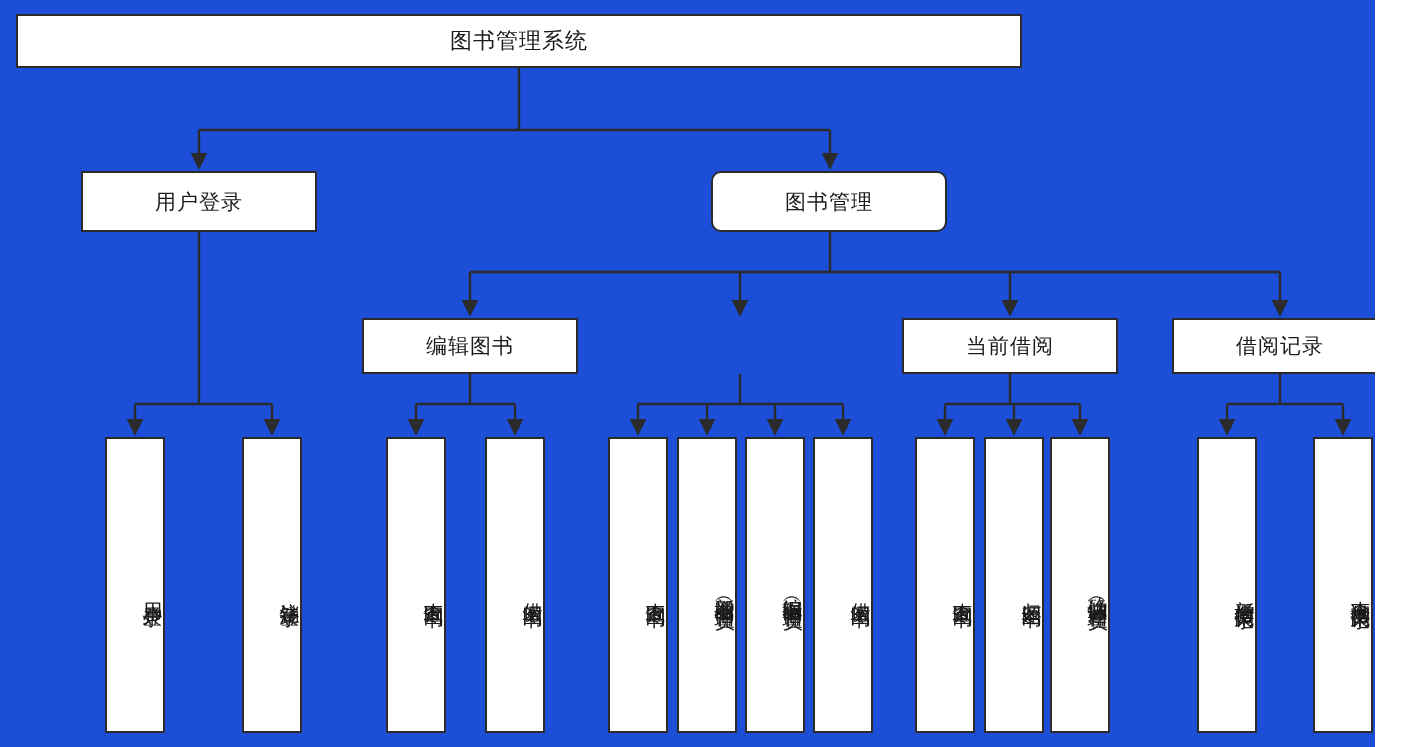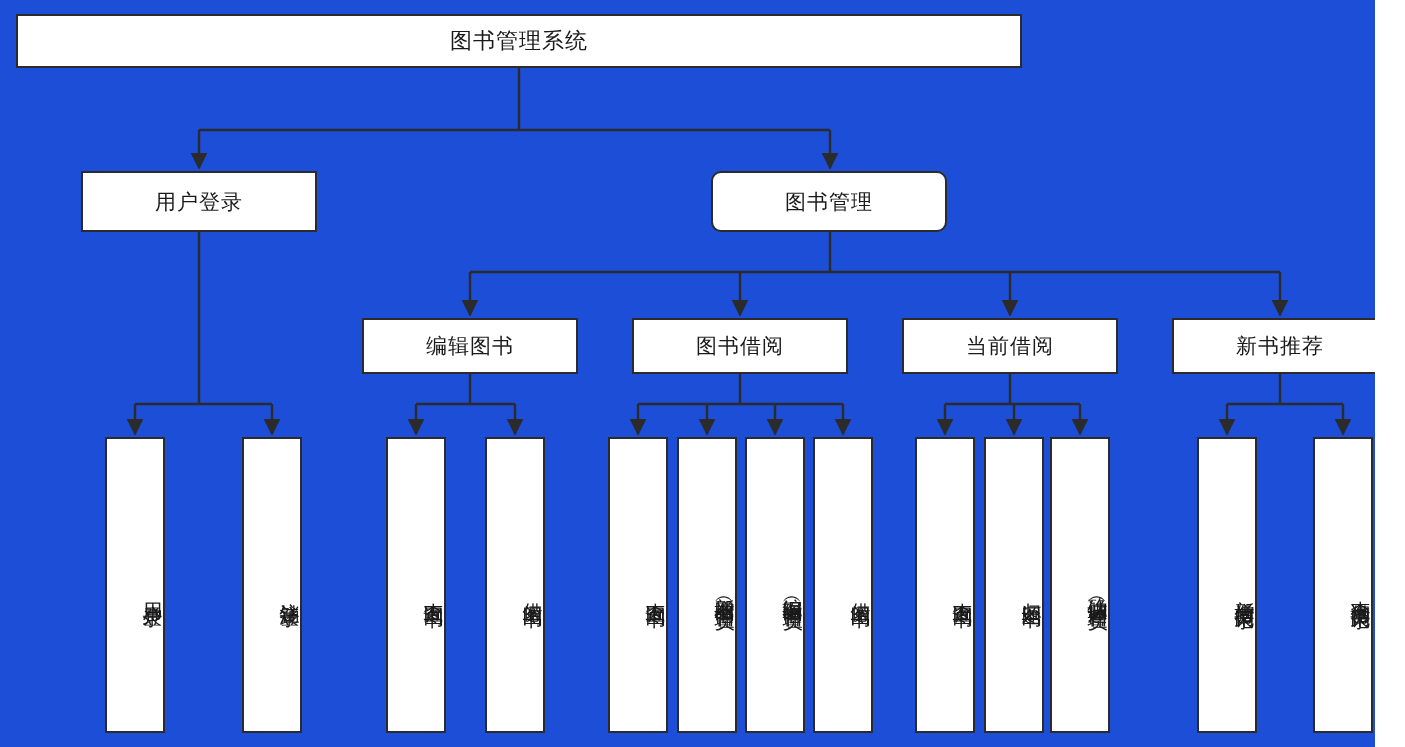--- a/index.html
+++ b/index.html
@@ -130,28 +130,25 @@
   <div class="node h" id="node-user-login" style="left: 81px; top: 171px; width: 236px; height: 61px;">
     <span>用户登录</span>
   </div>
   <div class="node h" id="node-book-manage" style="left: 711px; top: 171px; width: 236px; height: 61px; border-radius: 10px;">
     <span>图书管理</span>
   </div>
 
   <div class="node h" id="node-new-book-recommend" style="left: 362px; top: 318px; width: 216px; height: 56px;">
     <span>编辑图书</span>
   </div>
-  <div class="node h" id="node-book-borrow" style="left: 632px; top: 318px; width: 216px; height: 56px;">
-    <span>图书借阅</span>
-  </div>
   <div class="node h" id="node-current-borrow" style="left: 902px; top: 318px; width: 216px; height: 56px;">
     <span>当前借阅</span>
   </div>
   <div class="node h" id="node-borrow-record" style="left: 1172px; top: 318px; width: 216px; height: 56px;">
-    <span>新书推荐</span>
+    <span>借阅记录</span>
   </div>
 
   <div class="node v" id="node-leaf-user-login" style="left: 105px; top: 437px; width: 60px; height: 296px;">
     <span class="vlabel">用户登录</span>
   </div>
   <div class="node v" id="node-leaf-logout" style="left: 242px; top: 437px; width: 60px; height: 296px;">
     <span class="vlabel">注销登录</span>
   </div>
   <div class="node v" id="node-leaf-query-book-rec" style="left: 386px; top: 437px; width: 60px; height: 296px;">
     <span class="vlabel">查询图书</span>

